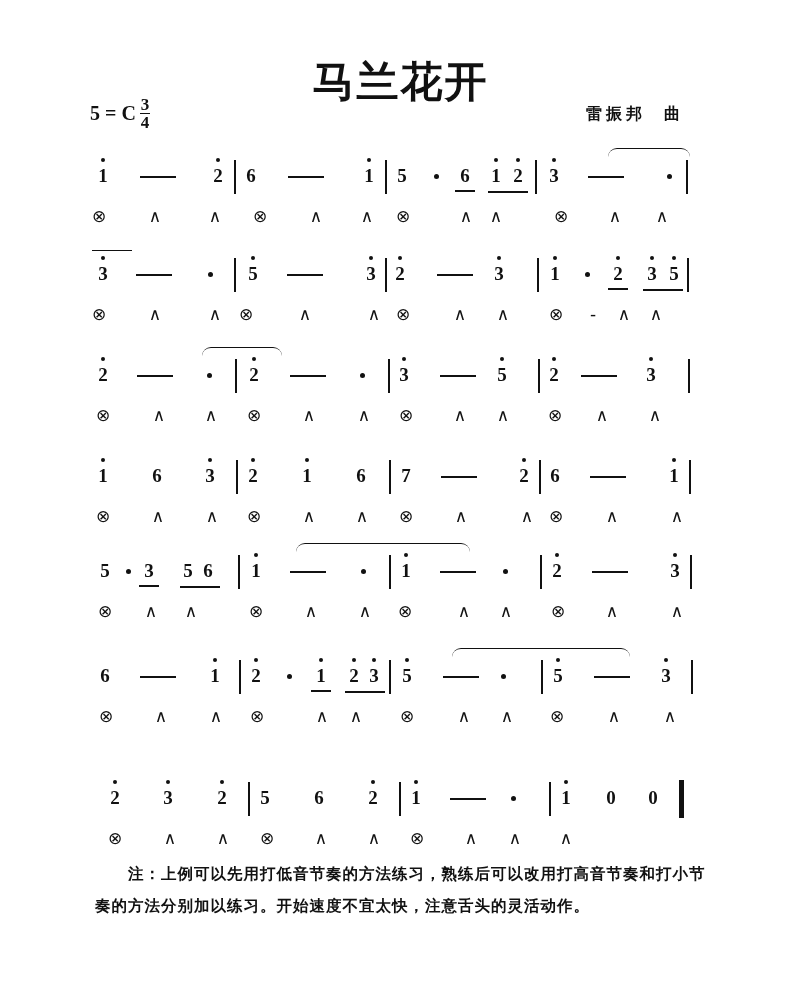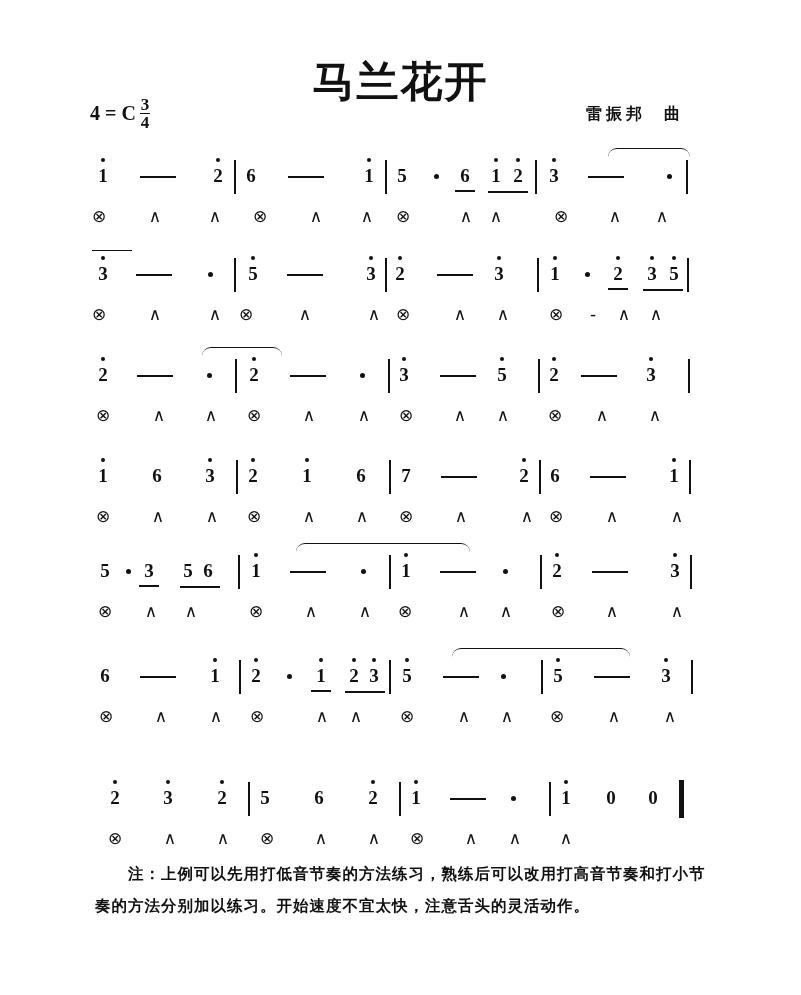--- a/index.html
+++ b/index.html
@@ -22,21 +22,21 @@
   .tie { position: absolute; top: 2px; height: 8px; border-top: 1.5px solid #111; border-radius: 10px 10px 0 0; }
   .stroke { position: absolute; top: 61px; width: 18px; height: 18px; font-family: "DejaVu Sans", sans-serif; font-size: 17px; line-height: 18px; text-align: center; }
   .note-text { position: absolute; left: 95px; top: 858px; width: 620px; font-family: "DejaVu Sans", sans-serif; font-weight: bold; font-size: 15.5px; line-height: 32px; letter-spacing: 1px; text-indent: 33px; }
 </style>
 </head>
 <body>
 
 <div class="title">马兰花开</div>
 
 <div class="key">
-  <span>4 = C</span>
+  <span>5 = C</span>
   <span class="frac">
     <span class="num">3</span>
     <span>4</span>
   </span>
 </div>
 
 <div class="composer">
   <span>雷振邦</span><span class="role">曲</span>
 </div>
 

